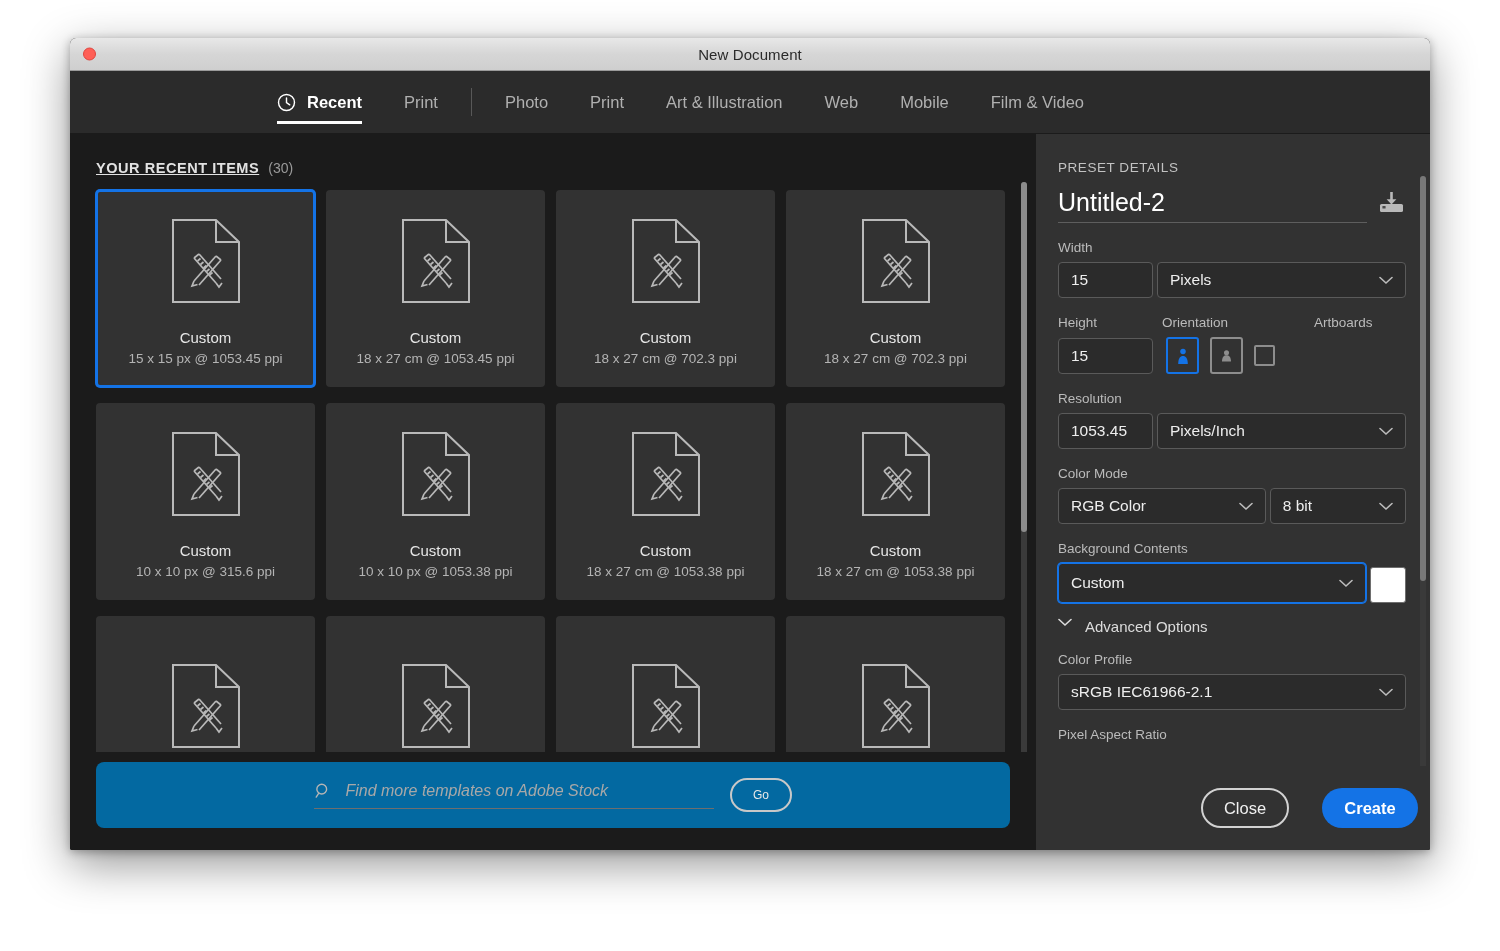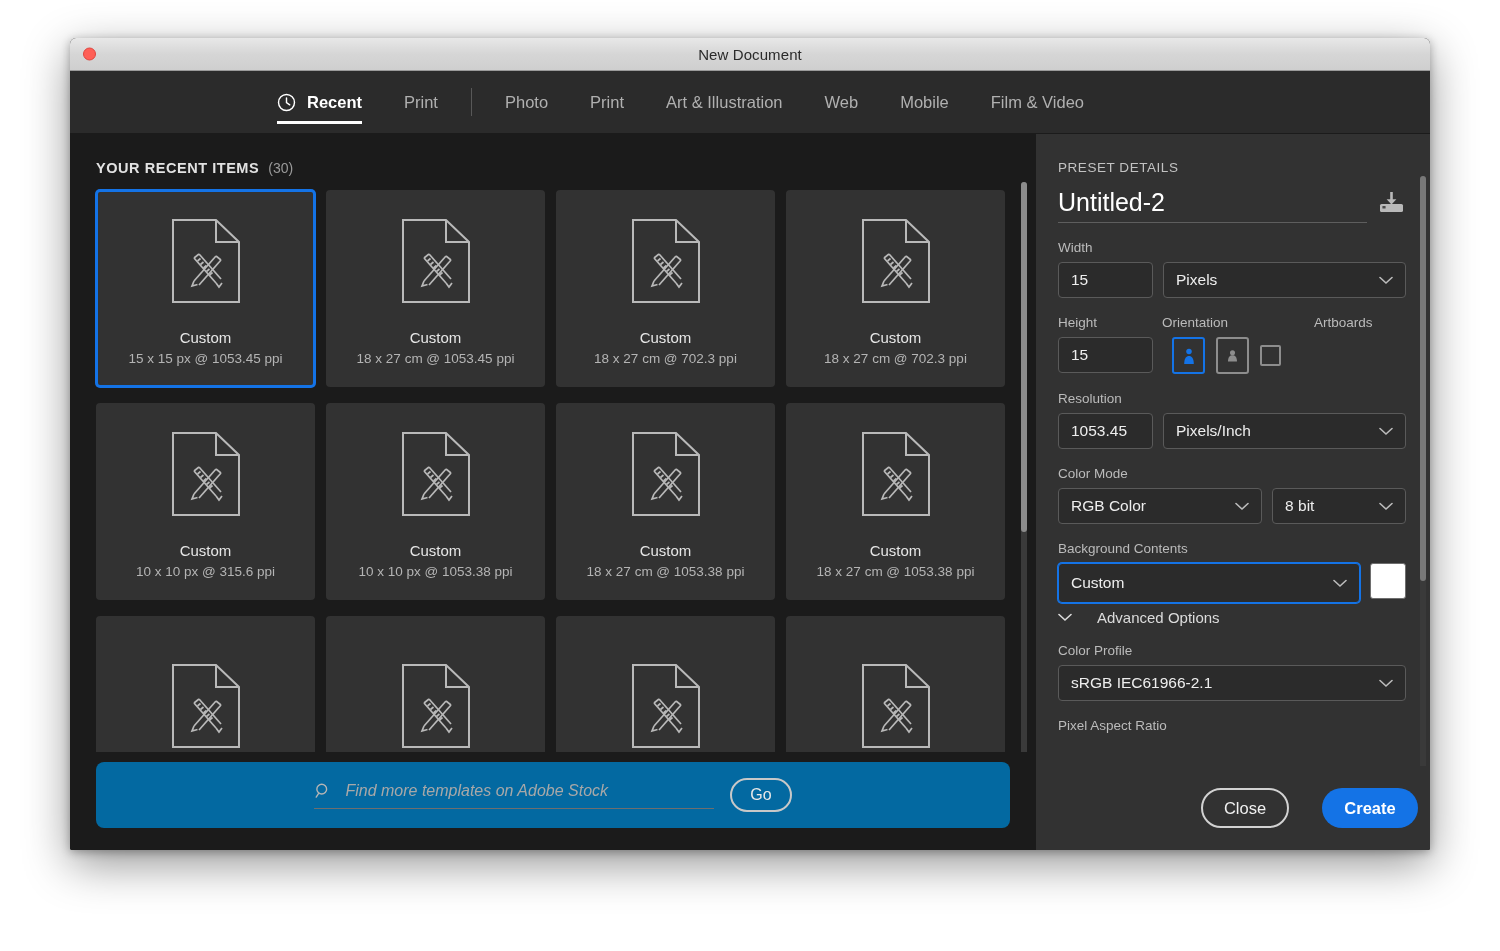--- a/index.html
+++ b/index.html
@@ -74,21 +74,21 @@
     position: relative;
     width: 966px;
     background: #1b1b1b;
     display: flex; flex-direction: column;
   }
   #recent-header {
     padding: 26px 0 0 26px;
     display: flex; align-items: baseline; gap: 9px;
   }
   #recent-header .label {
-    font-size: 14.5px; color: #e2e2e2; letter-spacing: .55px; font-weight: bold;
+    font-size: 14.5px; color: #e2e2e2; letter-spacing: .55px; font-weight: bold; text-decoration: underline;
   }
   #recent-header .count { font-size: 14px; color: #9a9a9a; }
 
   #grid-scroll {
     position: relative;
     flex: 1;
     overflow: hidden;
     padding: 14px 26px 0 26px;
   }
   #grid {
@@ -157,21 +157,21 @@
     font-family: "Liberation Sans", sans-serif;
     font-size: 16px; font-style: italic; color: #bdbdbd;
     width: 100%;
   }
   #stock-input::placeholder { color: #a8a8a8; font-style: italic; }
   #go-btn {
     width: 62px; height: 34px;
     border: 2px solid #c8c8c8; border-radius: 17px;
     background: transparent; color: #e8e8e8;
     font-family: "Liberation Sans", sans-serif;
-    font-size: 16px; cursor: pointer;
+    font-size: 12px; cursor: pointer;
     display: flex; align-items: center; justify-content: center;
   }
   .search-glass { display: block; width: 20px; height: 20px; }
 
   
   #right-pane {
     position: relative;
     width: 394px;
     background: #323232;
     display: flex; flex-direction: column;
@@ -193,21 +193,21 @@
   #docname {
     background: transparent; border: none; outline: none;
     font-family: "Liberation Sans", sans-serif;
     font-size: 25px; color: #ffffff; width: 100%;
   }
   .save-preset-icon { display: block; width: 29px; height: 25px; margin-bottom: 7px; cursor: pointer; }
 
   .field-label {
     font-size: 13.5px; color: #bbbbbb; margin: 17px 0 7px 0;
   }
-  .row { display: flex; gap: 10px; align-items: flex-start; }
+  .row { display: flex; gap: 4px; align-items: flex-end; }
   .num-input, .sel {
     height: 36px;
     background: #2b2b2b;
     border: 1px solid #5a5a5a;
     border-radius: 4px;
     color: #eeeeee;
     font-family: "Liberation Sans", sans-serif;
     font-size: 15.5px;
     padding: 0 12px;
     outline: none;
@@ -241,22 +241,22 @@
   }
 
   .swatch {
     width: 36px; height: 36px;
     background: #ffffff;
     border: 1px solid #6e6e6e; border-radius: 3px;
     cursor: pointer; flex: none;
   }
 
   #adv-toggle {
-    margin-top: 6px;
-    display: flex; align-items: center; gap: 25px;
+    margin-top: 15px;
+    display: flex; gap: 13px;
     font-size: 15px; color: #dcdcdc; cursor: pointer;
   }
 
   
   #right-scrollbar {
     position: absolute; right: 4px; top: 42px;
     width: 6px; height: 600px;
   }
   #right-track {
     position: absolute; left: 0; top: 0; width: 6px; height: 100%;

